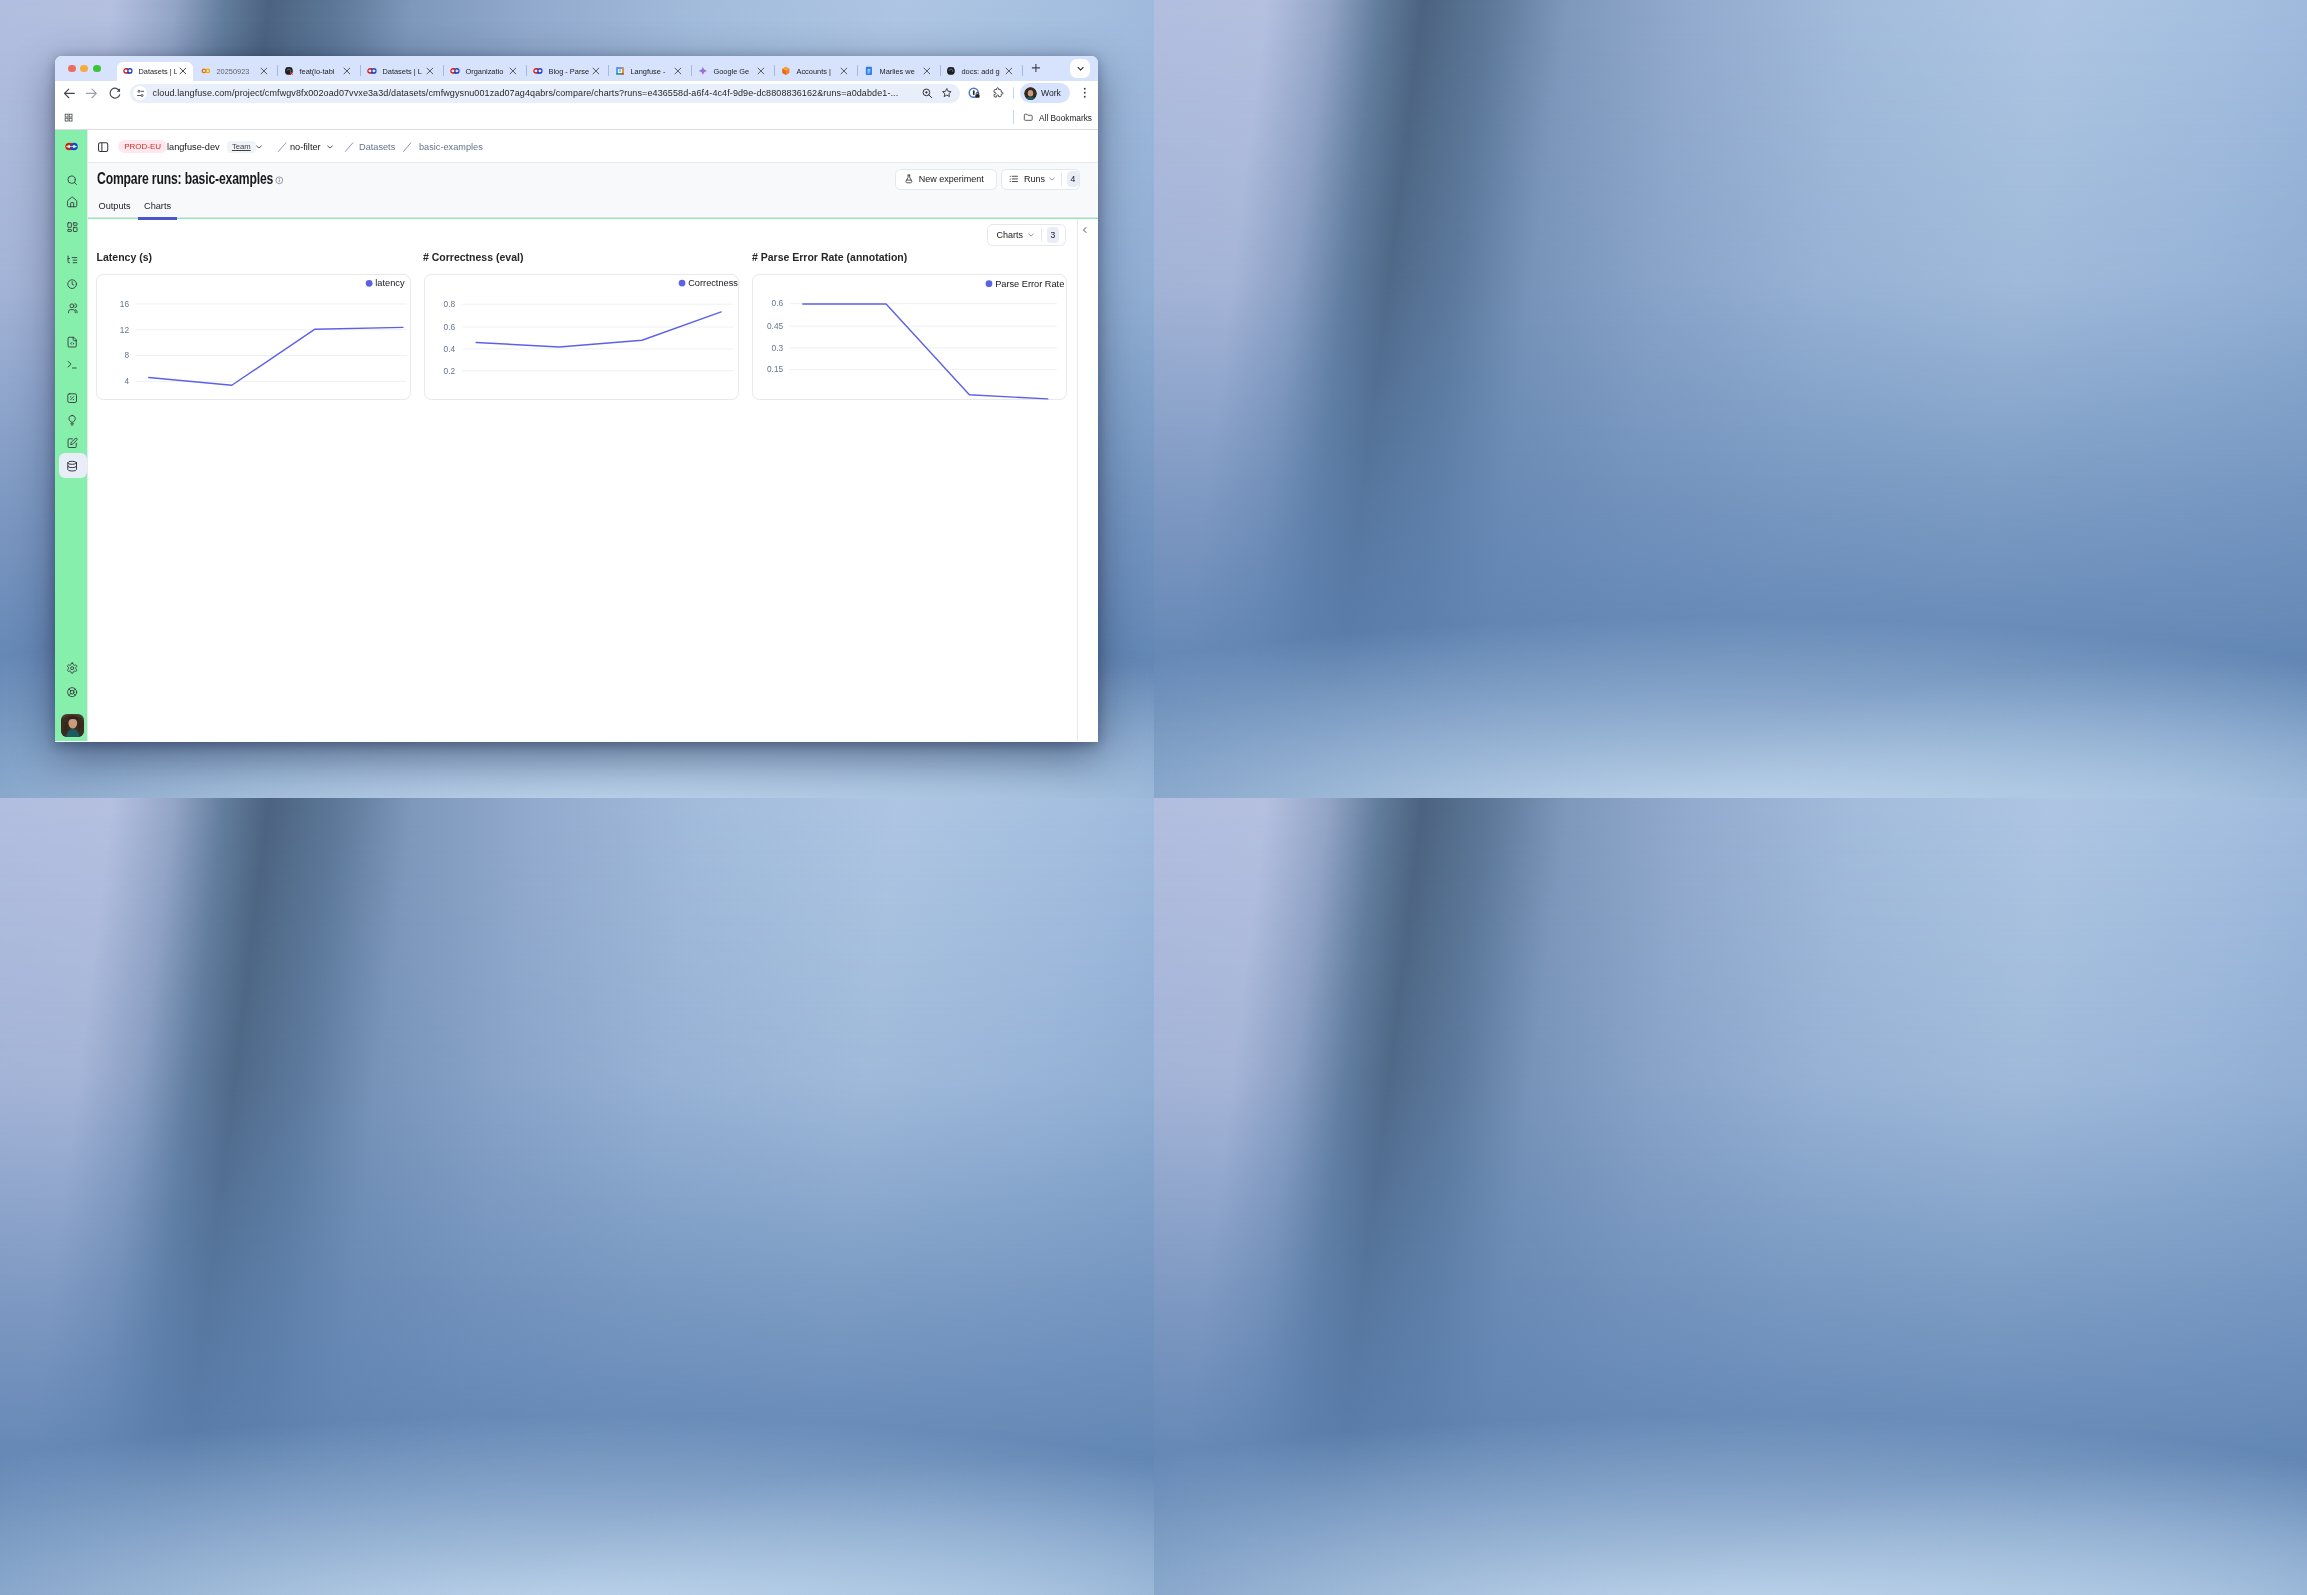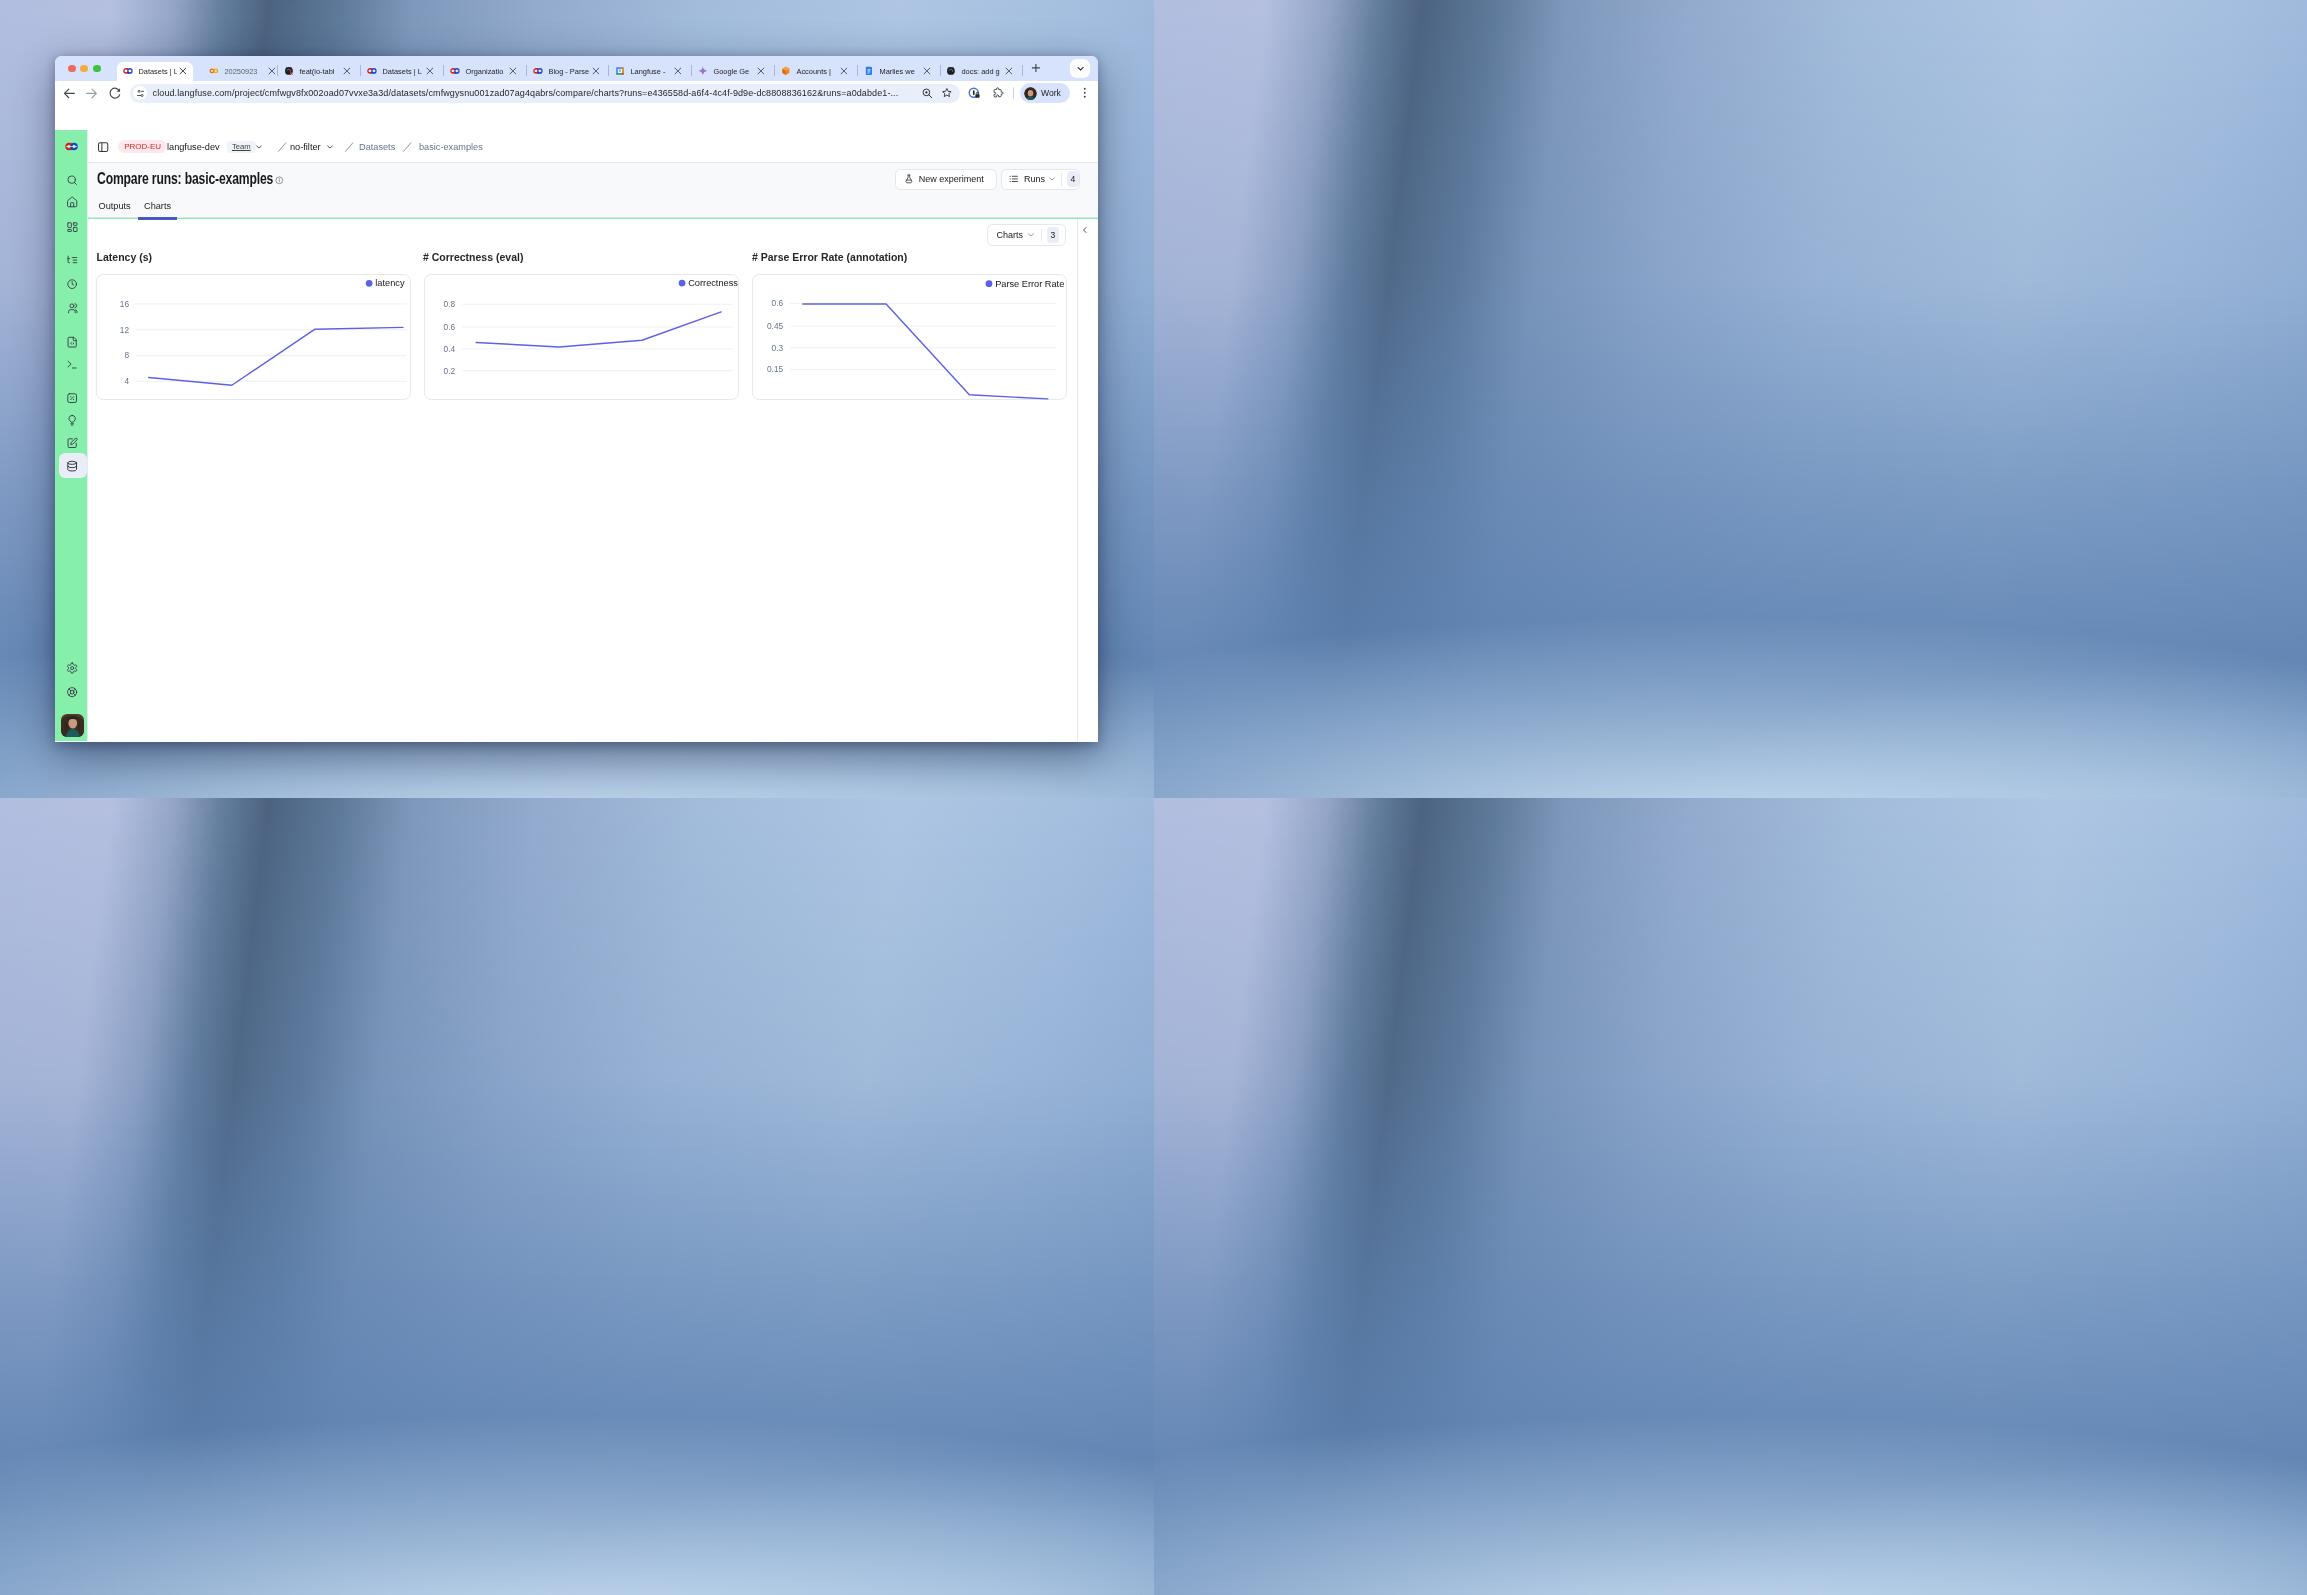--- a/index.html
+++ b/index.html
@@ -82,21 +82,21 @@
       </svg>
     <div class="tab active" style="left:62px; width:76px;">
       <svg class="fav" viewBox="0 0 24 24">
           <use href="#lf"></use>
         </svg>
       <div class="ttl">Datasets | L</div>
       <svg class="cls" width="8" height="8" viewBox="0 0 14 14" style="margin:0 4.9px 0 1.8px;">
           <path d="M2 2l10 10M12 2L2 12" stroke="#202124" stroke-width="1.5" stroke-linecap="round"></path>
         </svg>
     </div>
-    <div class="tab" style="left:148px; width:79px;">
+    <div class="tab" style="left:140px; width:79px;">
       <svg class="fav" viewBox="0 0 24 24">
           <g fill="none" stroke-width="3.4">
             <circle cx="7.3" cy="12" r="4.3" stroke="#e8710a"></circle>
             <circle cx="16.7" cy="12" r="4.3" stroke="#f9ab00"></circle>
           </g>
         </svg>
       <div class="ttl" style="color:#5f6368;">20250923</div>
       <svg class="cls" width="8" height="8" viewBox="0 0 14 14" style="margin:0 4.9px 0 1.8px;">
           <path d="M2 2l10 10M12 2L2 12" stroke="#3c4043" stroke-width="1.5" stroke-linecap="round"></path>
         </svg>
@@ -265,20 +265,33 @@
         </svg>
       <div style="font-size:8.6px;color:#1c1e21;margin-left:4.3px;">Work</div>
     </div>
     <svg class="abs" style="left:1023px; top:5.5px;" width="13.5" height="13.5" viewBox="0 0 24 24">
         <circle cx="12" cy="5" r="1.7" fill="#3c4043"></circle>
         <circle cx="12" cy="12" r="1.7" fill="#3c4043"></circle>
         <circle cx="12" cy="19" r="1.7" fill="#3c4043"></circle>
       </svg>
   </div>
 
+  <div class="bookbar">
+    <svg class="abs" style="left:8.6px; top:7.4px;" width="9.2" height="9.2" viewBox="0 0 24 24">
+        <rect x="3" y="3" width="7.5" height="7.5" stroke="#3c4043" stroke-width="2" fill="none"></rect>
+        <rect x="13.5" y="3" width="7.5" height="7.5" stroke="#3c4043" stroke-width="2" fill="none"></rect>
+        <rect x="3" y="13.5" width="7.5" height="7.5" stroke="#3c4043" stroke-width="2" fill="none"></rect>
+        <rect x="13.5" y="13.5" width="7.5" height="7.5" stroke="#3c4043" stroke-width="2" fill="none"></rect>
+      </svg>
+    <div class="abs" style="left:958px; top:4.3px; width:1.2px; height:13.5px; background:#c6d4f2; border-radius:0.6px;"></div>
+    <svg class="abs" style="left:968px; top:6.2px;" width="10.5" height="10.5" viewBox="0 0 24 24">
+        <path d="M3 7a2 2 0 0 1 2-2h4l2 2.5h8a2 2 0 0 1 2 2V17a2 2 0 0 1-2 2H5a2 2 0 0 1-2-2z" stroke="#3c4043" stroke-width="1.9" fill="none" stroke-linejoin="round"></path>
+      </svg>
+    <div class="abs" style="left:984px; top:6.8px; font-size:8.3px; color:#202124;">All Bookmarks</div>
+  </div>
 
   <div class="app">
     <div class="rail">
       <svg class="abs" style="left:9.8px; top:9.8px;" width="13" height="13" viewBox="0 0 24 24">
           <use href="#lf"></use>
         </svg>
       <svg class="railic" style="top:44px;" viewBox="0 0 24 24" fill="none" stroke="#34343a" stroke-width="1.7" stroke-linecap="round" stroke-linejoin="round">
           <circle cx="11" cy="11" r="7.2"></circle>
           <path d="m20.5 20.5-4.2-4.2"></path>
         </svg>

